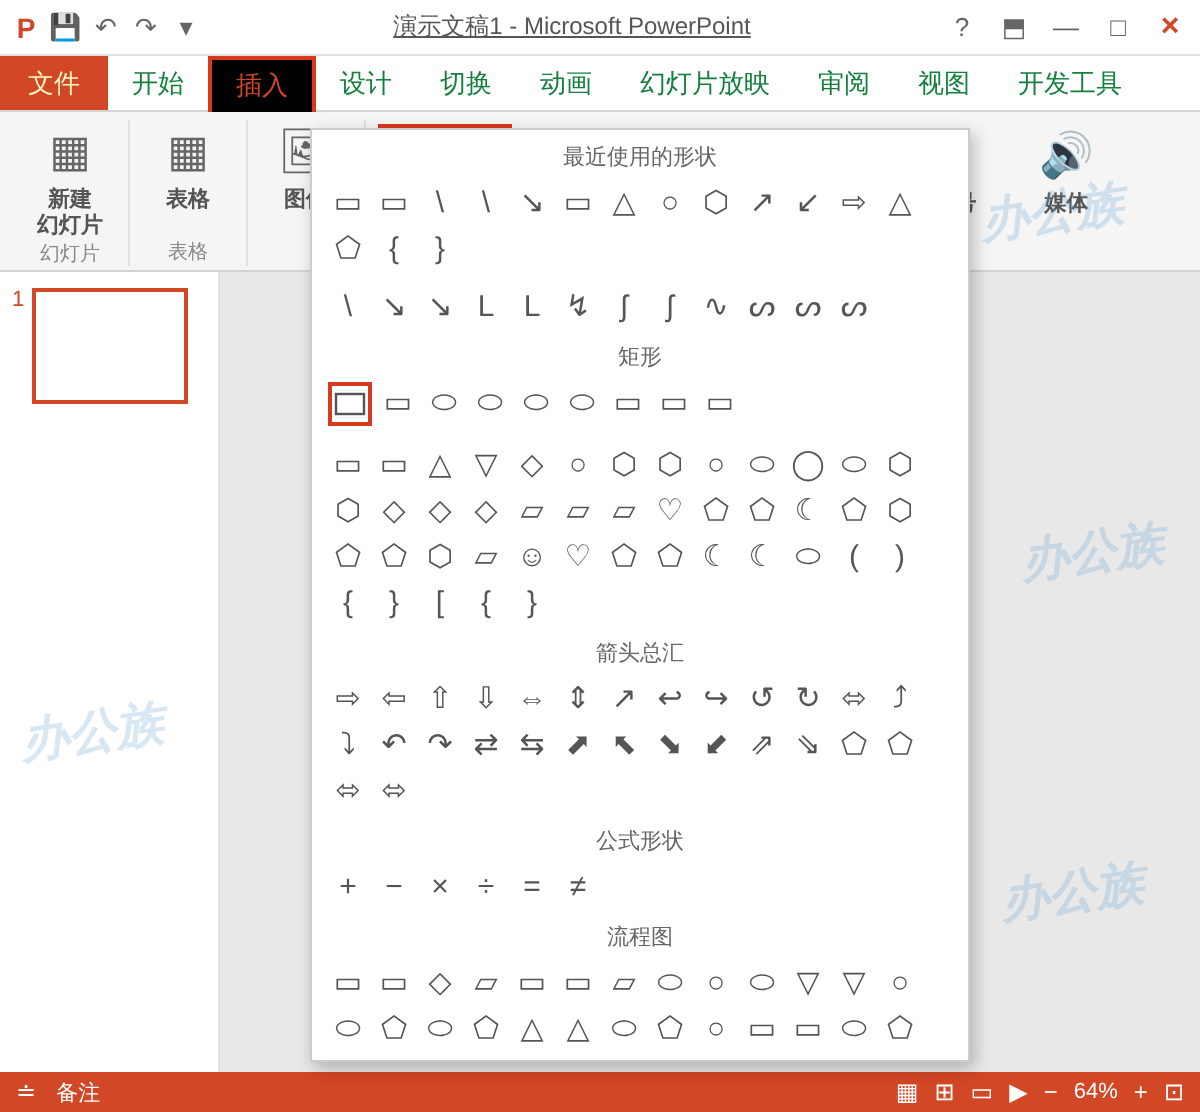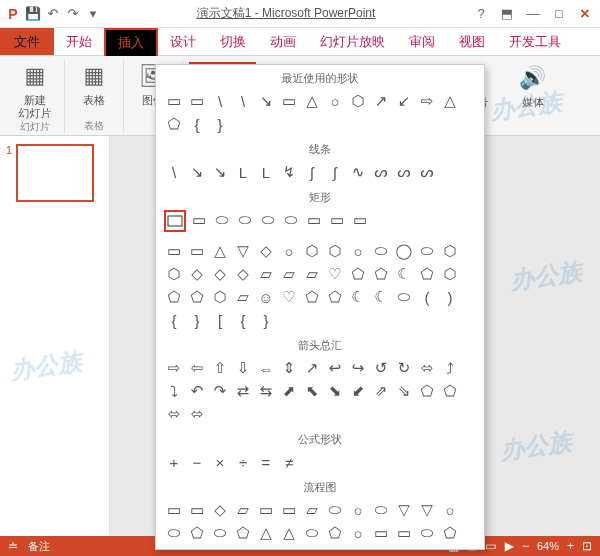--- a/index.html
+++ b/index.html
@@ -8,30 +8,30 @@
     .titlebar { height: 28px; background: #fff; border-bottom: 1px solid #e0e0e0; display: flex; align-items: center; padding: 0 4px; }
     .tb-left { display: flex; gap: 2px; align-items: center; }
     .tb-icon { width: 18px; height: 18px; display: flex; align-items: center; justify-content: center; font-size: 13px; color: #666; }
     .tb-icon.pp { color: #d24726; font-weight: bold; font-size: 14px; }
     .tb-title { flex: 1; text-align: center; color: #555; font-size: 12px; text-decoration: underline; }
     .tb-right { display: flex; gap: 4px; }
     .tb-ctrl { width: 22px; height: 18px; display: flex; align-items: center; justify-content: center; color: #666; font-size: 13px; }
     .tb-ctrl.close { color: #d24726; font-size: 16px; font-weight: bold; }
     
     .tabbar { height: 28px; display: flex; border-bottom: 1px solid #d4d4d4; }
-    .tab { padding: 0 12px; display: flex; align-items: center; color: #be185d; cursor: pointer; font-size: 13px; }
-    .tab.file { background: #d24726; color: #0f172a; padding: 0 14px; }
+    .tab { padding: 0 12px; display: flex; align-items: center; color: #15803d; cursor: pointer; font-size: 13px; }
+    .tab.file { background: #d24726; color: #fef9c3; padding: 0 14px; }
     .tab.active { border: 2px solid #d93a1e; border-bottom: none; background: #000000; color: #d24726; margin-bottom: -1px; }
     
     .ribbon { height: 80px; background: #f5f5f5; border-bottom: 1px solid #d4d4d4; display: flex; padding: 4px 6px 2px; }
     .rgroup { display: flex; flex-direction: column; align-items: center; padding: 0 8px; border-right: 1px solid #e0e0e0; }
     .rgroup:last-child { border-right: none; }
     .rbig { display: flex; flex-direction: column; align-items: center; gap: 2px; width: 42px; }
     .rbig-icon { width: 32px; height: 32px; font-size: 22px; color: #666; display: flex; align-items: center; justify-content: center; }
-    .rbig-label { font-size: 11px; color: #555; text-align: center; line-height: 1.2; }
+    .rbig-label { font-size: 11px; color: #555; text-align: center; line-height: 1.2; font-weight: bold; }
     .rgroup-label { font-size: 10px; color: #888; margin-top: auto; }
     .shapes-btn { border: 2px solid #d93a1e; padding: 2px 8px; display: flex; align-items: center; gap: 4px; background: #fff; font-size: 12px; }
     .ribbon-compact { display: flex; gap: 14px; padding-left: 12px; align-items: flex-start; padding-top: 2px; }
     .compact-icon { width: 28px; height: 28px; font-size: 20px; color: #5b8cc0; display: flex; align-items: center; justify-content: center; }
     
     .content { display: flex; height: calc(100% - 28px - 28px - 80px - 20px); position: relative; }
     .thumb-pane { width: 110px; background: #fff; border-right: 1px solid #e0e0e0; padding: 8px 6px; }
     .thumb { display: flex; gap: 4px; }
     .thumb-num { font-size: 11px; color: #d24726; }
     .thumb-slide { width: 78px; height: 58px; border: 2px solid #d24726; background: #fff; }
@@ -146,21 +146,20 @@
     <span class="sd-shape">⬡</span>
     <span class="sd-shape">↗</span>
     <span class="sd-shape">↙</span>
     <span class="sd-shape">⇨</span>
     <span class="sd-shape">△</span>
     <span class="sd-shape">⬠</span>
     <span class="sd-shape">{</span>
     <span class="sd-shape">}</span>
   </div>
 
-  <div class="sd-label">线条</div>
   <div class="sd-grid">
     <span class="sd-shape">\</span>
     <span class="sd-shape">↘</span>
     <span class="sd-shape">↘</span>
     <span class="sd-shape">L</span>
     <span class="sd-shape">L</span>
     <span class="sd-shape">↯</span>
     <span class="sd-shape">ʃ</span>
     <span class="sd-shape">ʃ</span>
     <span class="sd-shape">∿</span>

